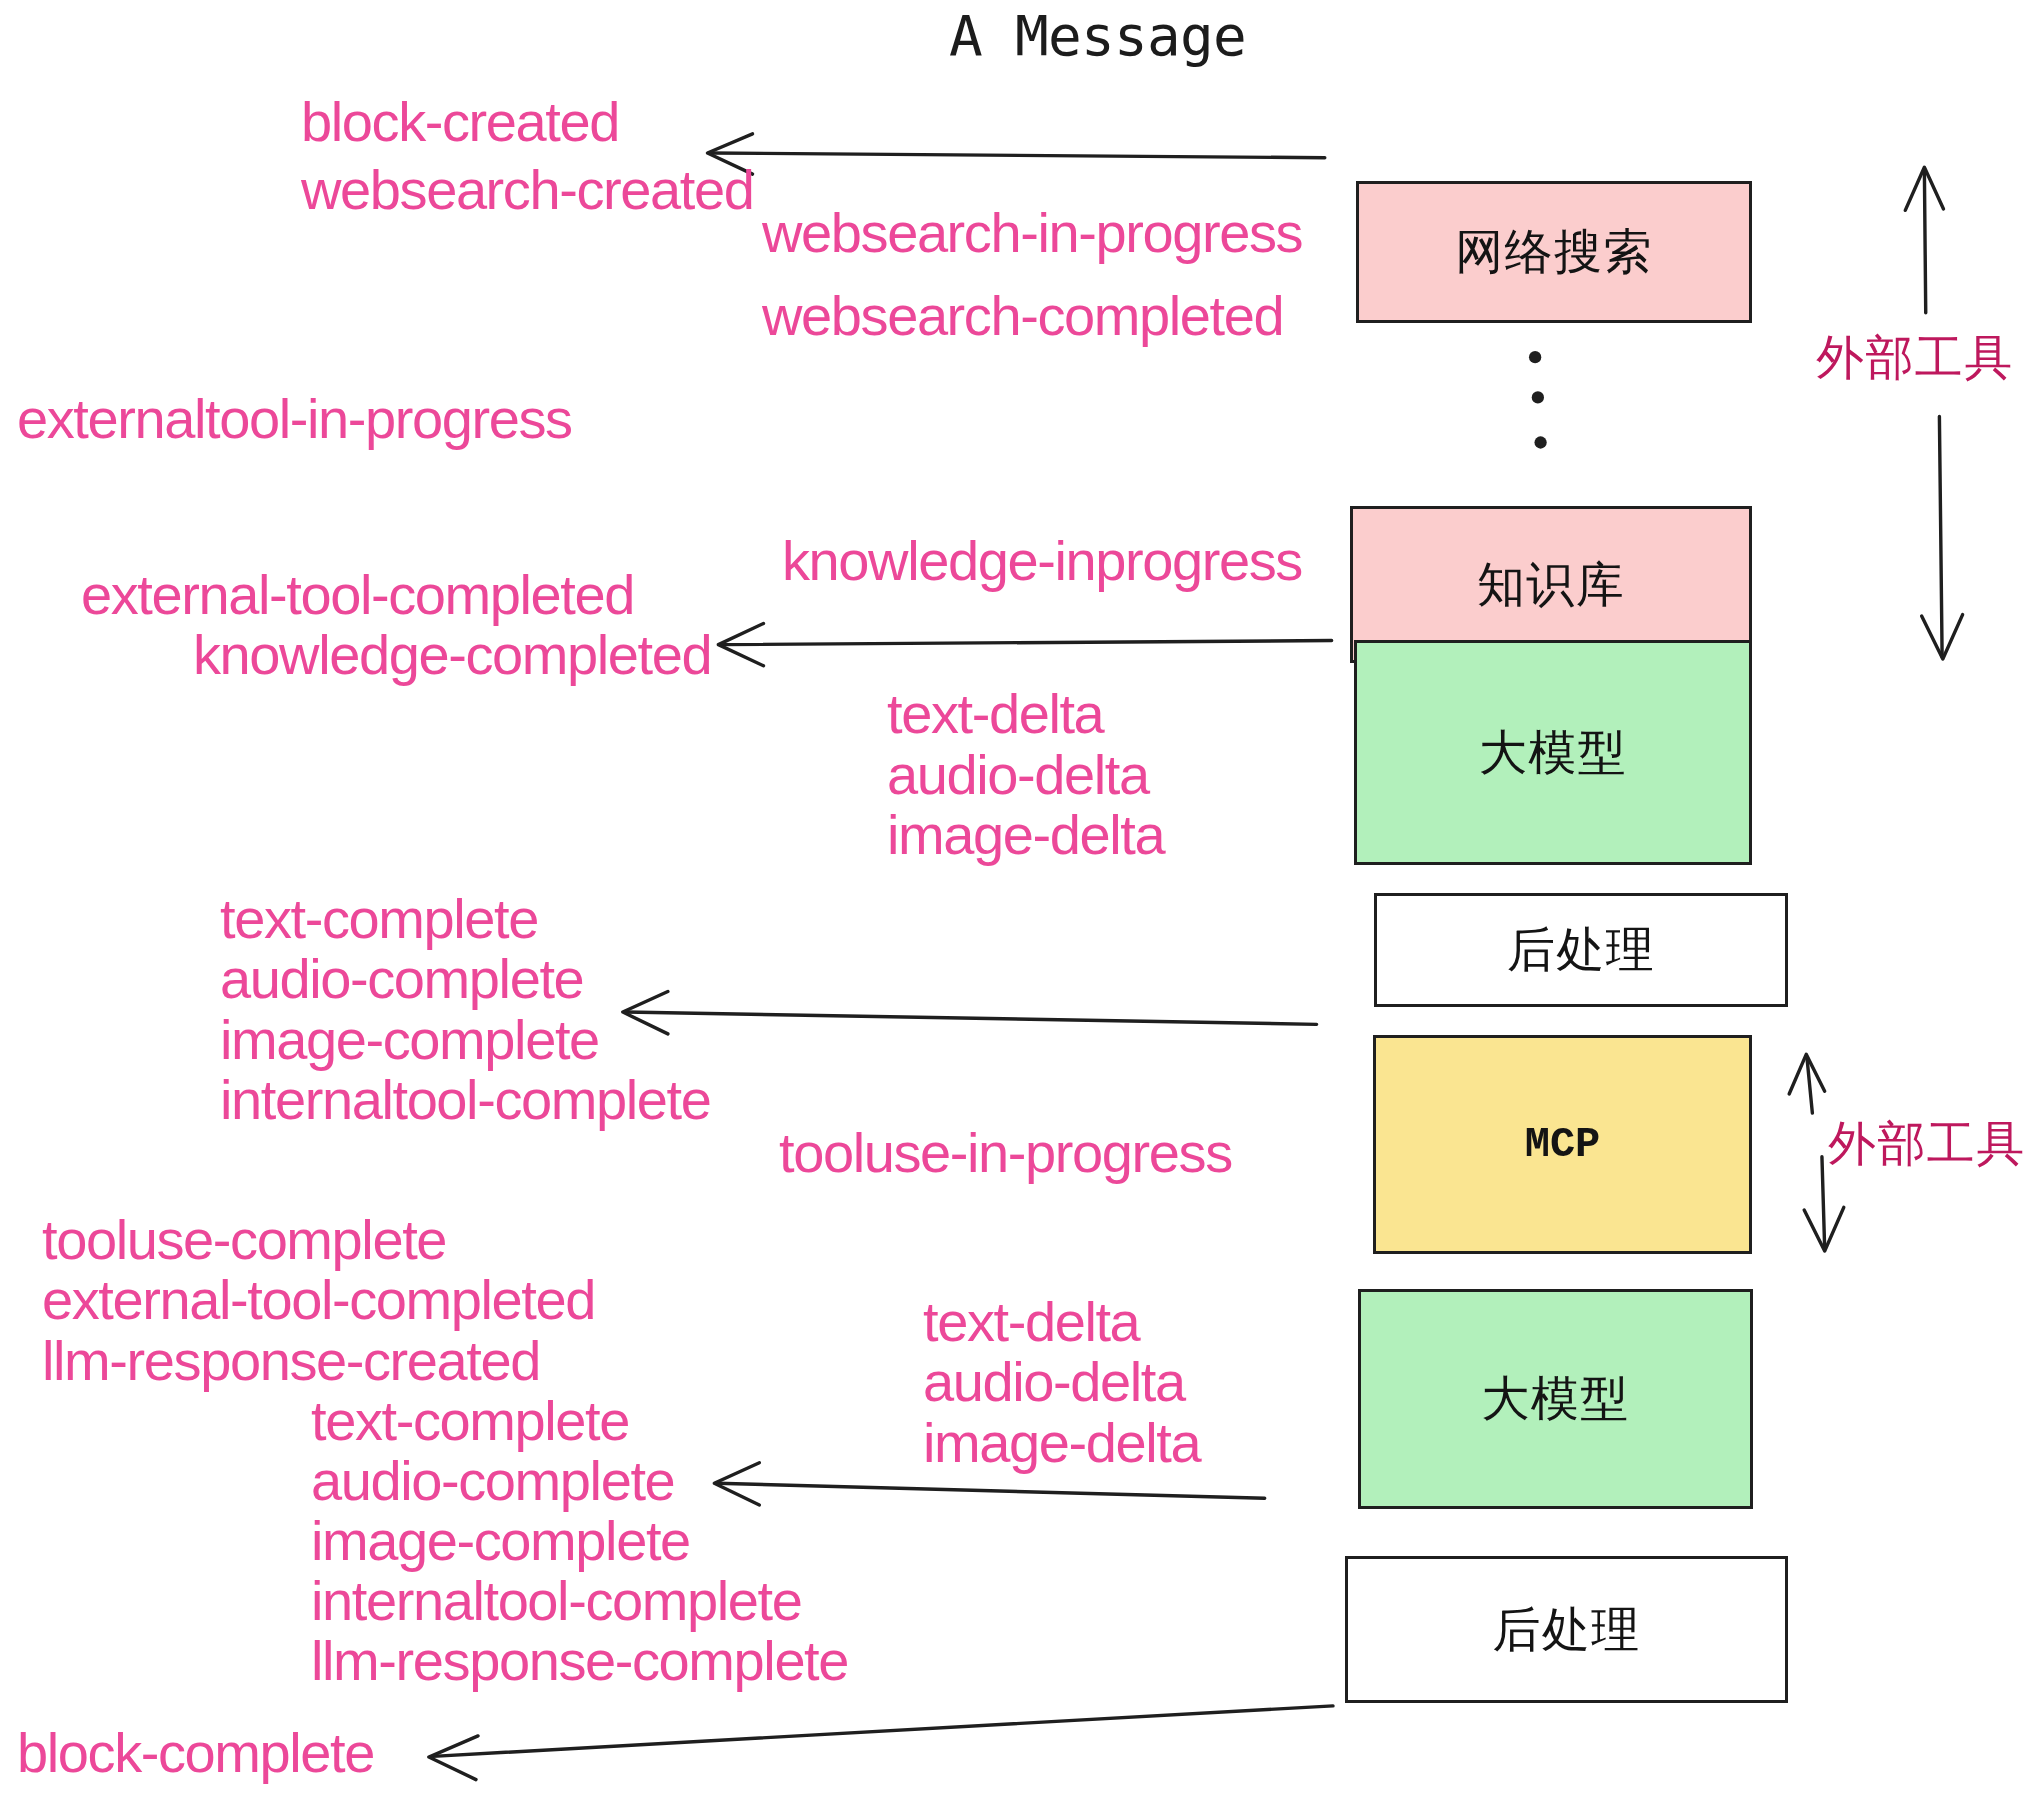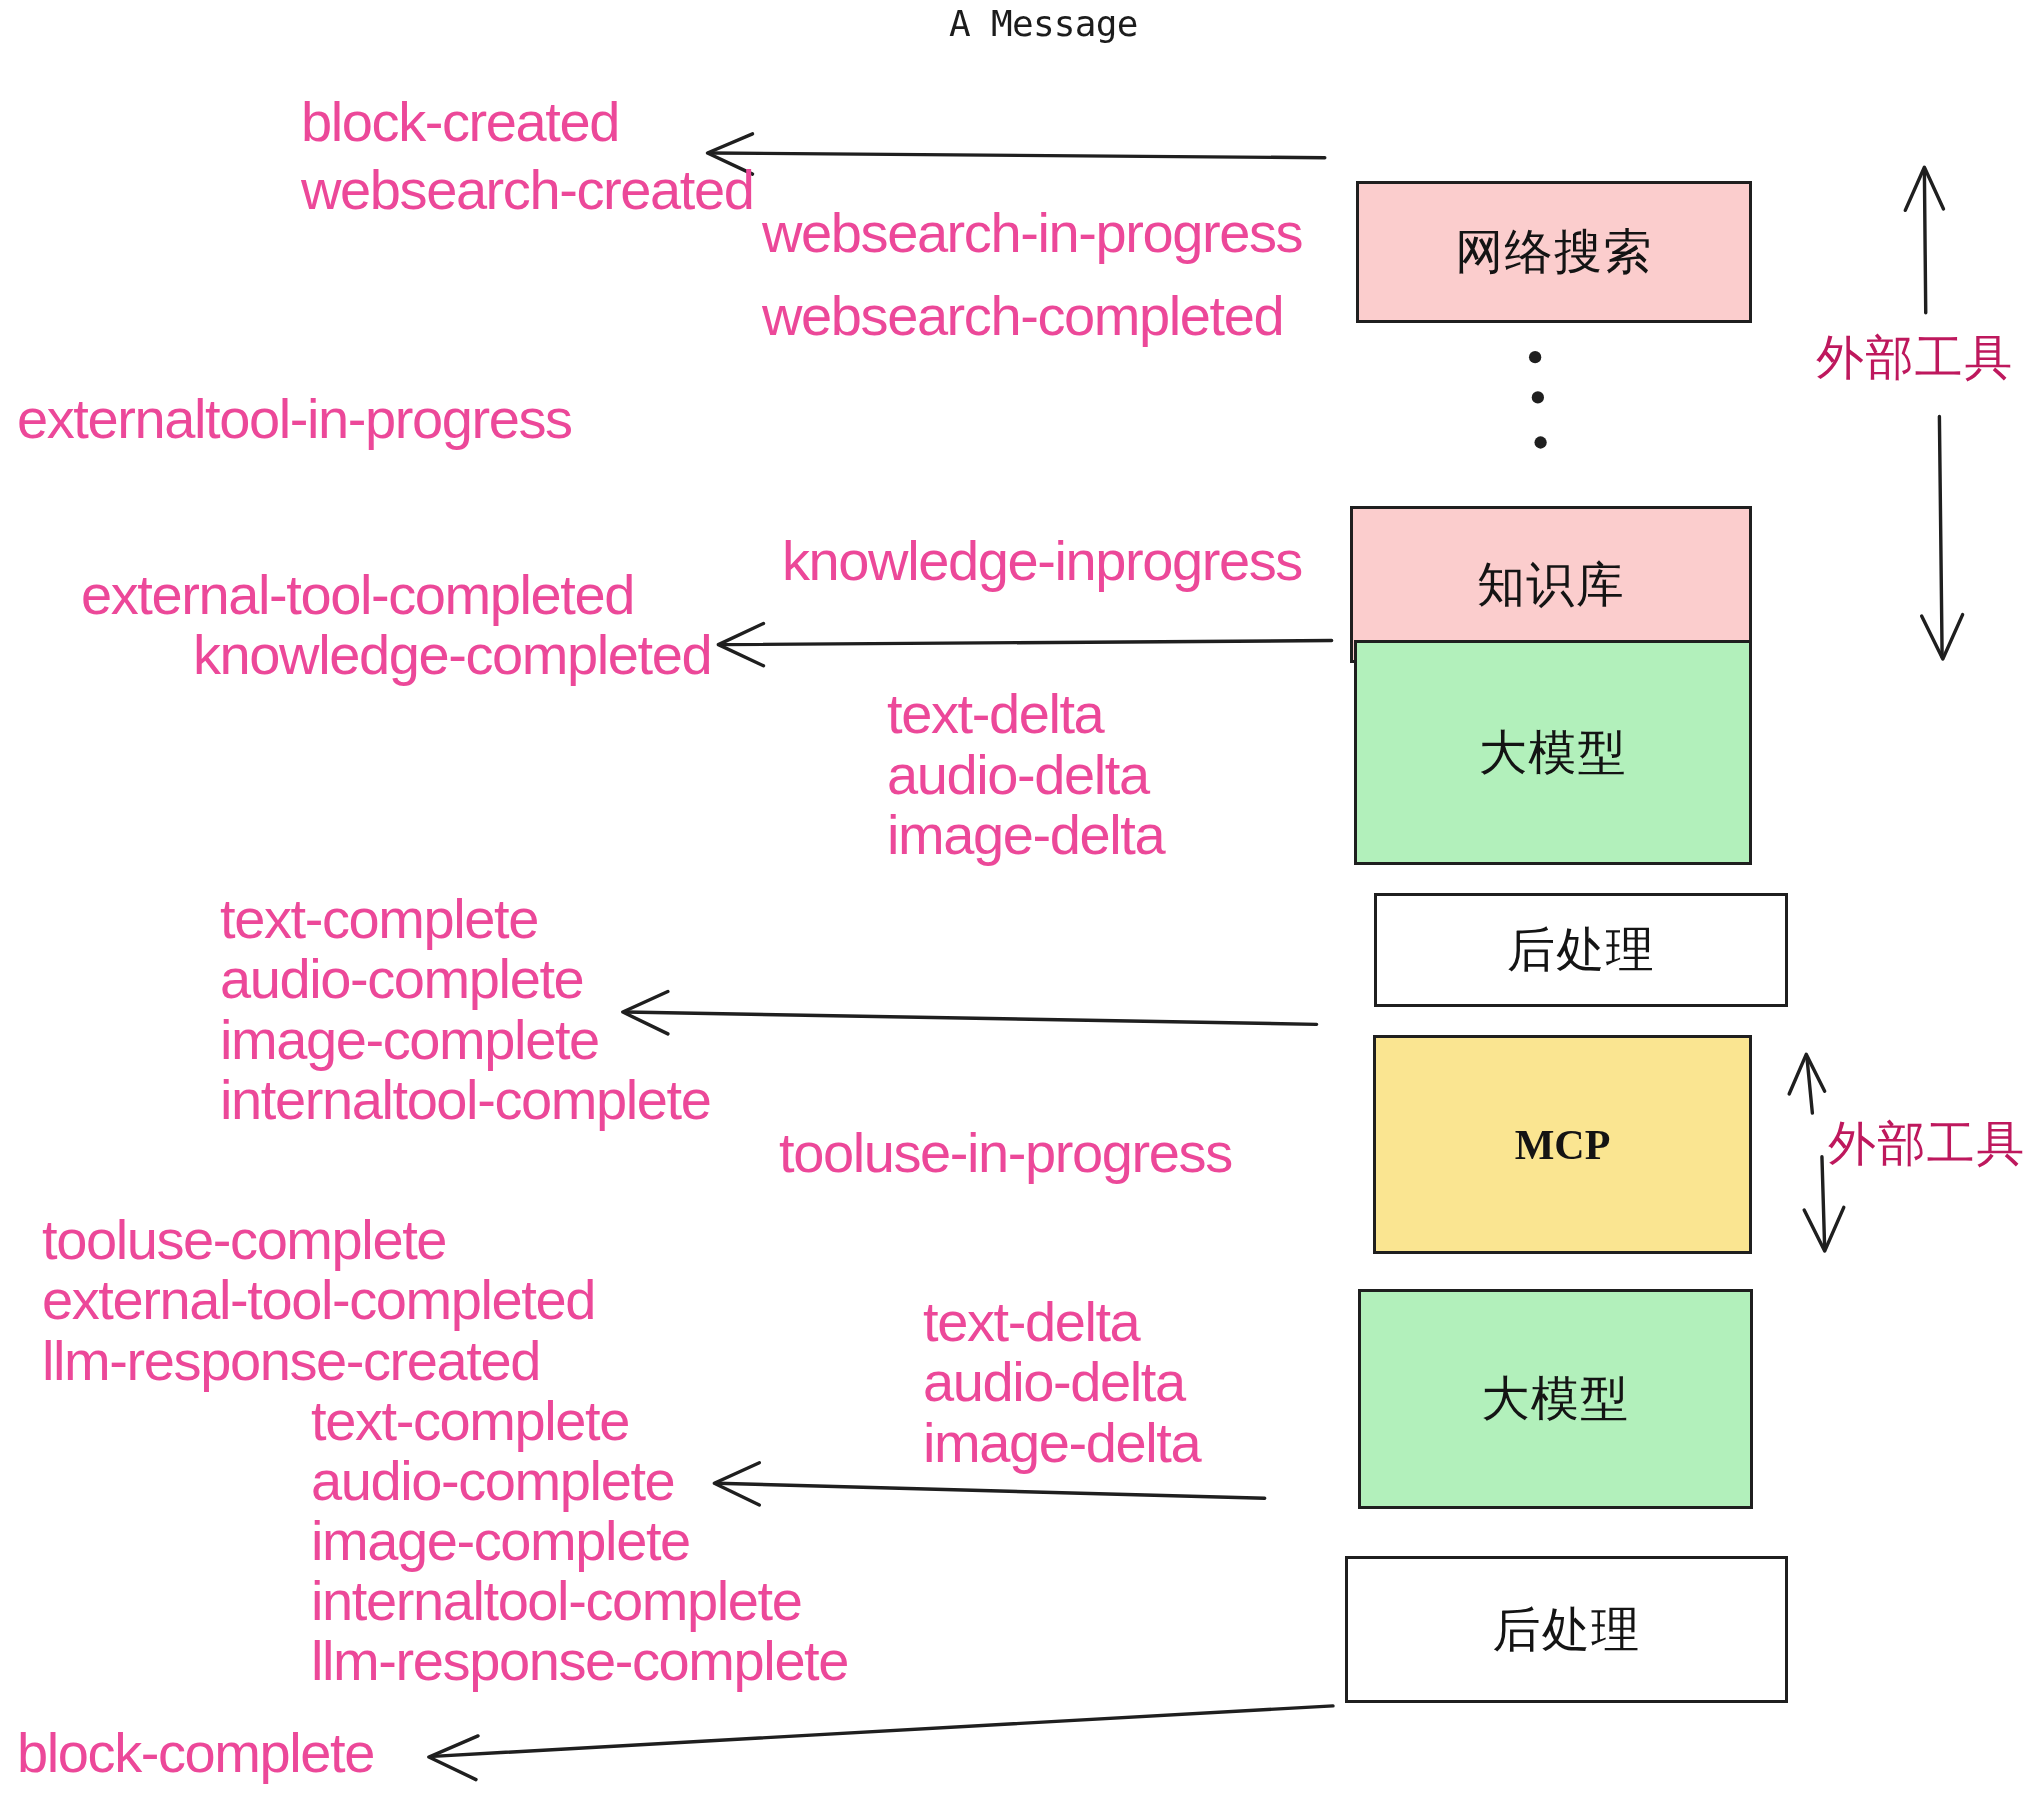--- a/index.html
+++ b/index.html
@@ -16,42 +16,42 @@
     font-size:56px;
     line-height:51px;
     color:#ec4899;
     white-space:nowrap;
     letter-spacing:-1.4px;
     font-family:Liberation Sans, sans-serif;
   }
   .title{
     position:absolute;
     left:949px;top:3.4px;
-    font-size:36px;
+    font-size:56px;
     color:#1c1c1c;
     white-space:nowrap;
     letter-spacing:-0.7px;
   }
   .box{
     position:absolute;
     box-sizing:border-box;
     border:3.4px solid #1f1f1f;
     display:flex;
     align-items:center;
     justify-content:center;
   }
   .box-label{
     font-family:"DejaVu Sans","Liberation Sans",sans-serif;
     font-size:48px;
     color:#141414;
     letter-spacing:1.4px;
     white-space:nowrap;
   }
   .box-label.mono{
-    font-family:Liberation Serif, serif;
+    font-family:Liberation Mono, monospace;
     font-weight:bold;
     font-size:42px;
     letter-spacing:0;
   }
   .side-label{
     position:absolute;
     font-family:"DejaVu Sans","Liberation Sans",sans-serif;
     font-size:48px;
     color:#be185d;
     white-space:nowrap;

